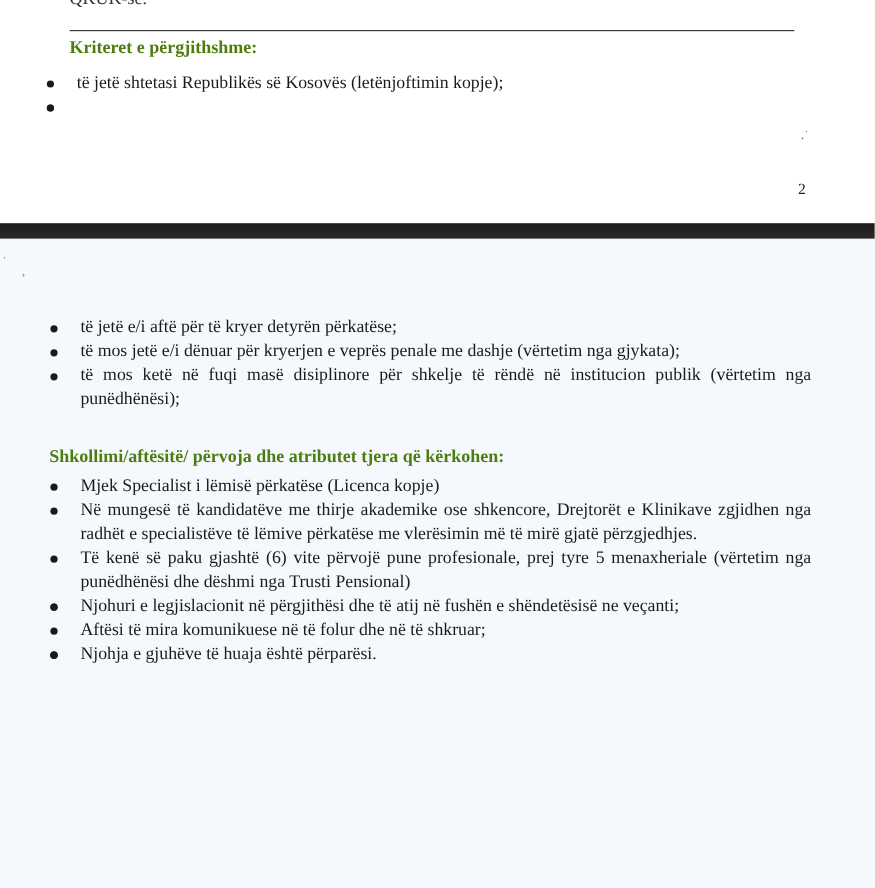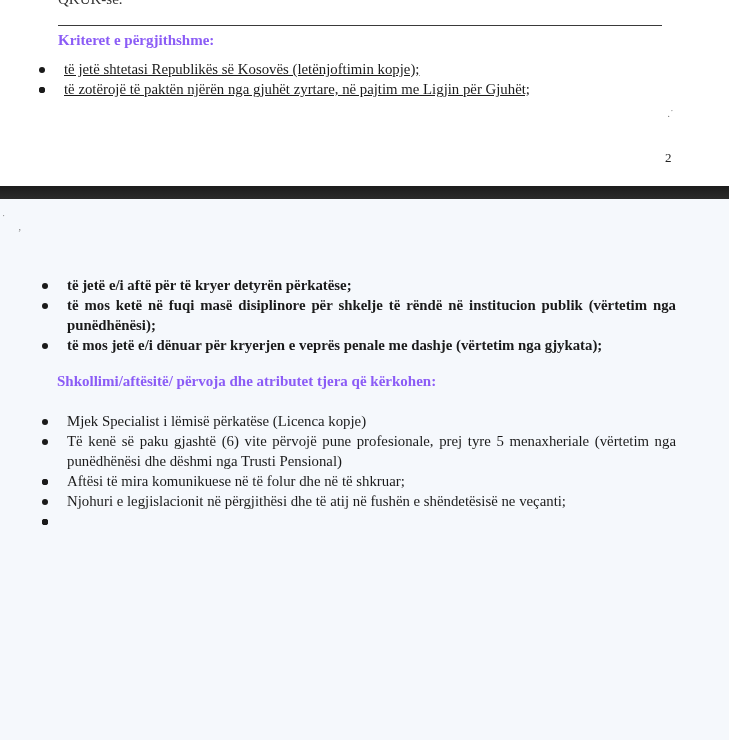--- a/index.html
+++ b/index.html
@@ -35,21 +35,21 @@
       left: 58px;
       top: 25px;
       width: 604px;
       height: 0;
       border-top: 1px solid #3a3a3a;
     }
     .heading {
       position: absolute;
       font-weight: bold;
       font-size: 15px;
-      color: #8b5cf6;
+      color: #4d7c0f;
     }
     .top-heading { left: 58px; top: 32px; }
     ul.bullets {
       list-style: none;
       margin: 0;
       padding: 0;
       position: absolute;
     }
     ul.bullets li {
       position: relative;
@@ -61,21 +61,21 @@
     ul.bullets li .dot {
       position: absolute;
       left: 0;
       top: 8px;
       width: 6px;
       height: 6px;
       border-radius: 50%;
       background: #1a1a1a;
     }
     .top-list { left: 39px; top: 59px; width: 620px; }
-    .top-list li { line-height: 22px; padding-left: 25px; text-decoration: underline; }
+    .top-list li { line-height: 22px; padding-left: 25px; }
     .top-list li .dot { top: 8px; }
     .speck {
       position: absolute;
       font-size: 10px;
       color: #777;
     }
     .page-number {
       position: absolute;
       left: 665px;
       top: 150px;
@@ -92,58 +92,59 @@
     }
     .page-bottom {
       position: absolute;
       left: 0;
       top: 199px;
       width: 729px;
       height: 541px;
       background: #f5f8fc;
       overflow: hidden;
     }
-    .bottom-list-1 { left: 42px; top: 76px; width: 634px; font-weight: bold; }
-    .bottom-heading { left: 57px; top: 174px; }
-    .bottom-list-2 { left: 42px; top: 212px; width: 634px; }
+    .bottom-list-1 { left: 42px; top: 64px; width: 634px; }
+    .bottom-heading { left: 41px; top: 174px; }
+    .bottom-list-2 { left: 42px; top: 196px; width: 634px; }
     .bottom-list-2 li { line-height: 20px; }
   </style>
 </head>
 <body>
 
 <div class="page-top">
   <div class="cut-text">QKUK-së.</div>
   <div class="rule"></div>
   <div class="heading top-heading">Kriteret e përgjithshme:</div>
   <ul class="bullets top-list">
     <li><span class="dot"></span><span>të jetë shtetasi Republikës së Kosovës (letënjoftimin kopje);</span></li>
     <li><span class="dot"></span></li>
-    <li><span class="dot"></span><span>të zotërojë të paktën njërën nga gjuhët zyrtare, në pajtim me Ligjin për Gjuhët;</span></li>
+    <li><span class="dot"></span></li>
   </ul>
   <span class="speck" style="left:667px;top:108px;">․˙</span>
   <div class="page-number">2</div>
 </div>
 
 <div class="page-gap"></div>
 
 <div class="page-bottom">
   <span class="speck" style="left:2px;top:14px;">˙</span>
   <span class="speck" style="left:18px;top:28px;">ʼ</span>
 
   <ul class="bullets bottom-list-1">
     <li><span class="dot"></span><span>të jetë e/i aftë për të kryer detyrën përkatëse;</span></li>
+    <li><span class="dot"></span><span>të mos jetë e/i dënuar për kryerjen e veprës penale me dashje (vërtetim nga gjykata);</span></li>
     <li><span class="dot"></span><span>të mos ketë në fuqi masë disiplinore për shkelje të rëndë në institucion publik (vërtetim nga punëdhënësi);</span></li>
-    <li><span class="dot"></span><span>të mos jetë e/i dënuar për kryerjen e veprës penale me dashje (vërtetim nga gjykata);</span></li>
   </ul>
 
   <div class="heading bottom-heading">Shkollimi/aftësitë/ përvoja dhe atributet tjera që kërkohen:</div>
 
   <ul class="bullets bottom-list-2">
     <li><span class="dot"></span><span>Mjek Specialist i lëmisë përkatëse (Licenca kopje)</span></li>
+    <li><span class="dot"></span><span>Në mungesë të kandidatëve me thirje akademike ose shkencore, Drejtorët e  Klinikave zgjidhen nga radhët e specialistëve të lëmive përkatëse me vlerësimin më të mirë gjatë përzgjedhjes.</span></li>
     <li><span class="dot"></span><span>Të kenë së paku gjashtë (6) vite përvojë pune profesionale, prej tyre 5 menaxheriale (vërtetim nga punëdhënësi dhe dëshmi nga Trusti Pensional)</span></li>
     <li><span class="dot"></span></li>
+    <li><span class="dot"></span><span>Njohuri e legjislacionit në përgjithësi dhe të atij në fushën e shëndetësisë ne veçanti;</span></li>
     <li><span class="dot"></span><span>Aftësi të mira komunikuese në të folur dhe në të shkruar;</span></li>
-    <li><span class="dot"></span><span>Njohuri e legjislacionit në përgjithësi dhe të atij në fushën e shëndetësisë ne veçanti;</span></li>
     <li><span class="dot"></span></li>
     <li><span class="dot"></span></li>
-    <li><span class="dot"></span></li>
+    <li><span class="dot"></span><span>Njohja e gjuhëve të huaja është përparësi.</span></li>
   </ul>
 </div>
 
 </body></html>

